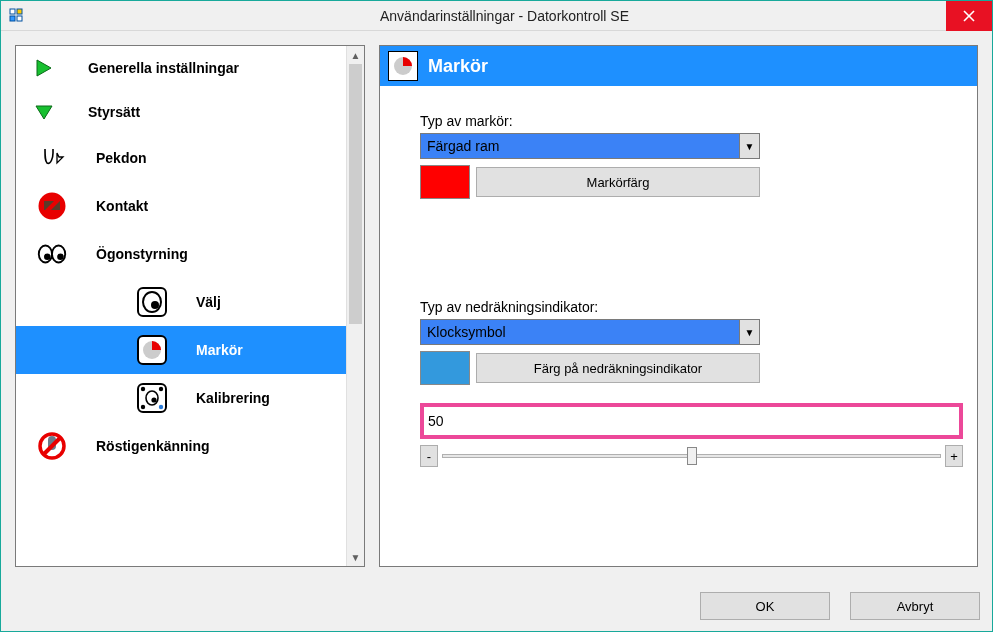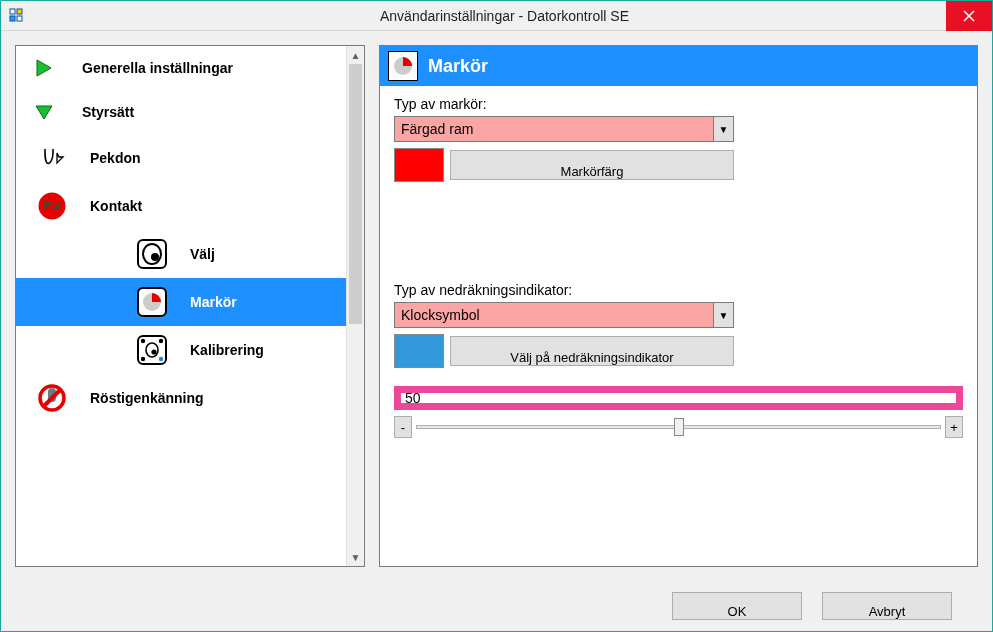--- a/index.html
+++ b/index.html
@@ -100,21 +100,21 @@
     height: 260px;
     background: #cdcdcd;
     border-radius: 0;
   }
   .nav-item {
     display: flex;
     align-items: center;
     height: 44px;
     padding-left: 12px;
     cursor: pointer;
-    gap: 22px;
+    gap: 28px;
     font-weight: bold;
     color: #000;
     font-size: 14px;
   }
   .nav-item.level1 { padding-left: 20px; height: 48px; text-align: center; }
   .nav-item.level2 { padding-left: 120px; height: 48px; font-weight: bold; font-size: 14px;}
   .nav-item.selected {
     background: #1e90ff;
     color: #fff;
   }
@@ -138,35 +138,36 @@
     gap: 10px;
     padding-left: 8px;
     font-size: 18px;
     font-weight: bold;
   }
   .panel-header .hicon {
     width: 30px; height: 30px; background: #fff; border: 1px solid #000;
     display:flex; align-items:center; justify-content:center;
   }
   .panel-body {
-    padding: 10px 14px 14px 14px;
+    padding: 27px 14px 14px 14px;
     flex: 1;
     display: flex;
     flex-direction: column;
+    margin-left: 26px;
   }
   .field-label {
     font-size: 14px;
     color: #000;
     margin-bottom: 4px;
   }
   .select {
     width: 340px;
     height: 26px;
     border: 1px solid #7a7a7a;
-    background: #fca5a5;
+    background: #3b82f6;
     display: flex;
     align-items: center;
     padding-left: 6px;
     position: relative;
     cursor: pointer;
     font-size: 14px;
   }
   .select .caret {
     position: absolute;
     right: 0; top: 0; bottom: 0;
@@ -183,31 +184,31 @@
     gap: 6px;
   }
   .swatch {
     width: 50px; height: 34px;
     border: 1px solid #888;
   }
   .btn {
     height: 30px;
     background: #e1e1e1;
     border: 1px solid #adadad;
-    display:flex; align-items:flex-end; justify-content:center;
+    display:flex; align-items:center; justify-content:center;
     padding: 0 20px;
     cursor: pointer;
     font-size: 13px;
   }
   .btn.wide { width: 284px; }
   .spacer-mid { flex-grow: 0; height: 100px; }
   .num-input {
     width: 100%;
-    height: 24px;
-    border: 7px solid #ec4899;
+    height: 36px;
+    border: 4px solid #ec4899;
     padding-left: 4px;
     font-size: 14px;
     outline: none;
   }
   .slider-row {
     display: flex;
     align-items: center;
     gap: 4px;
     margin-top: 6px;
   }
@@ -241,21 +242,21 @@
     left: 50%;
     transform: translateX(-50%);
     cursor: pointer;
   }
   .footer {
     height: 50px;
     display: flex;
     align-items: center;
     justify-content: flex-end;
     gap: 20px;
-    padding-right: 40px;
+    padding-right: 12px;
   }
   .footer .btn { width: 130px; height: 28px; }
 </style>
 </head>
 <body>
 
 <div class="window">
 
   <div class="titlebar">
     <span class="app-icon">
@@ -314,20 +315,31 @@
             <svg width="30" height="30" viewBox="0 0 30 30">
               <circle cx="15" cy="15" r="12" fill="#e80000"></circle>
               <rect x="7" y="10" width="16" height="9" fill="#5b3b2a"></rect>
               <circle cx="15" cy="15" r="12" fill="none" stroke="#e80000" stroke-width="3"></circle>
               <line x1="6" y1="24" x2="24" y2="6" stroke="#e80000" stroke-width="4"></line>
             </svg>
           </span>
           <span>Kontakt</span>
         </div>
 
+        <div class="nav-item level1">
+          <span class="icon-slot">
+            <svg width="34" height="26" viewBox="0 0 34 26">
+              <ellipse cx="10" cy="13" rx="7" ry="9" fill="#fff" stroke="#000" stroke-width="2"></ellipse>
+              <ellipse cx="24" cy="13" rx="7" ry="9" fill="#fff" stroke="#000" stroke-width="2"></ellipse>
+              <circle cx="12" cy="16" r="3.5" fill="#000"></circle>
+              <circle cx="26" cy="16" r="3.5" fill="#000"></circle>
+            </svg>
+          </span>
+          <span>Ögonstyrning</span>
+        </div>
 
         <div class="nav-item level2">
           <span class="icon-slot">
             <svg width="32" height="32" viewBox="0 0 32 32">
               <rect x="2" y="2" width="28" height="28" rx="5" fill="#fff" stroke="#000" stroke-width="2"></rect>
               <ellipse cx="16" cy="16" rx="9" ry="10" fill="#fff" stroke="#000" stroke-width="2"></ellipse>
               <circle cx="19" cy="19" r="4" fill="#000"></circle>
             </svg>
           </span>
           <span>Välj</span>
@@ -408,21 +420,21 @@
         <div class="spacer-mid"></div>
 
         <div class="field-label">Typ av nedräkningsindikator:</div>
         <div class="select">
           <span>Klocksymbol</span>
           <span class="caret">▼</span>
         </div>
         <div class="color-row">
           <div class="swatch" style="background:#3399dd"></div>
           <div class="btn wide">
-            <span>Välj på nedräkningsindikator</span>
+            <span>Färg på nedräkningsindikator</span>
           </div>
         </div>
 
         <div style="height:18px"></div>
 
         <input class="num-input" value="50" style="">
         <div class="slider-row">
           <div class="step-btn">-</div>
           <div class="slider-track">
             <div class="rail"></div>

